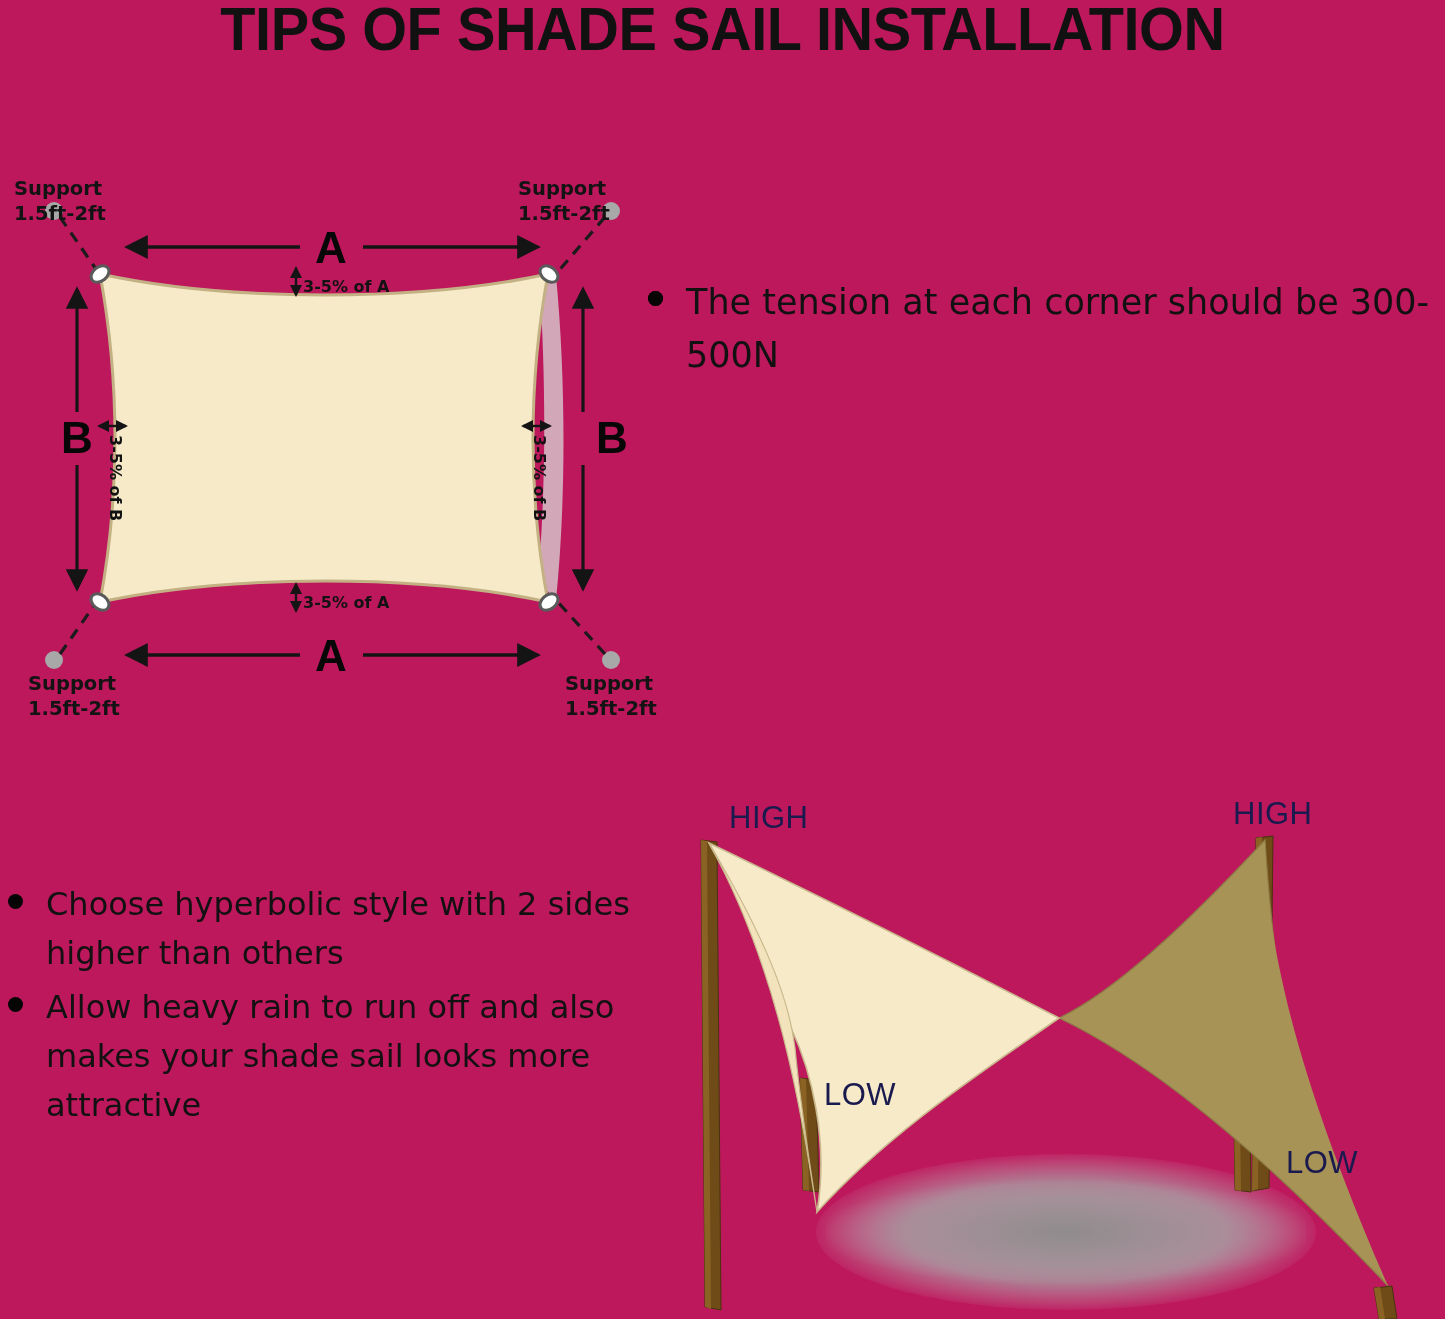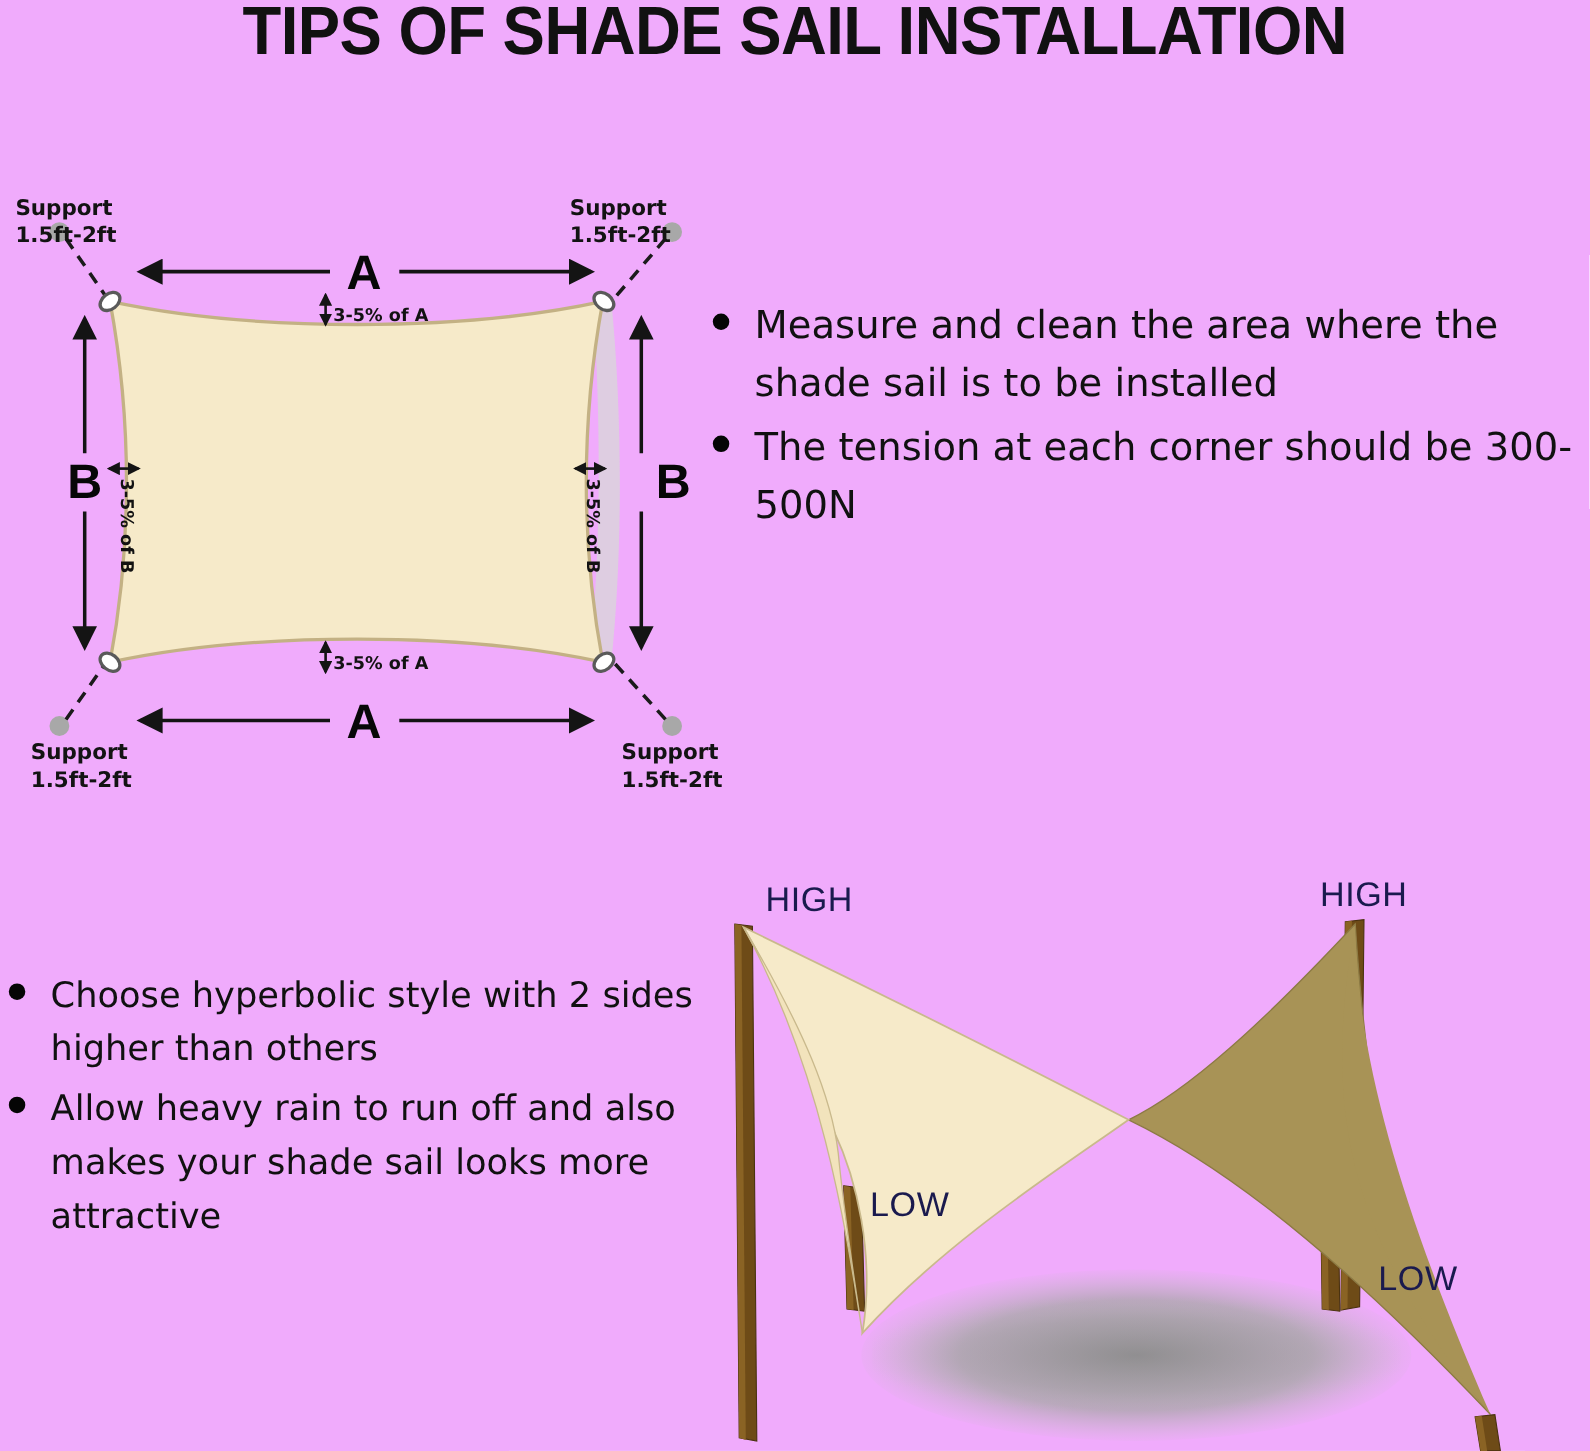--- a/index.html
+++ b/index.html
@@ -1,42 +1,42 @@
 <!DOCTYPE html>
 <html><head>
 <meta charset="utf-8">
 <style>
   html,body{margin:0;padding:0;background:#ffffff;}
   body{
     width:1445px;height:1319px;position:relative;overflow:hidden;
     font-family:"DejaVu Sans","Liberation Sans",sans-serif;
     -webkit-font-smoothing:antialiased;
   }
-  .page{position:absolute;inset:0;background:#f0abfc;}
+  .page{position:absolute;inset:0;background:#be185d;}
 
   
   .title{
     position:absolute;left:0;top:-4px;width:1445px;
     text-align:center;
     font-family:"Liberation Sans","DejaVu Sans",sans-serif;
     font-weight:bold;
     font-size:62px;
     letter-spacing:-0.5px;
     color:#111111;
     transform:scaleX(0.93);
     transform-origin:50% 0;
     white-space:nowrap;
     line-height:1.05;
   }
 
   
   .sec-rect-diagram{position:absolute;left:0px;top:150px;width:640px;height:580px;}
   .sec-top-bullets{position:absolute;left:640px;top:270px;width:805px;height:390px;}
   .sec-bottom-bullets{position:absolute;left:0px;top:880px;width:630px;height:330px;}
-  .sec-hyper{position:absolute;left:628px;top:780px;width:785px;height:539px;}
+  .sec-hyper{position:absolute;left:661px;top:780px;width:785px;height:539px;}
 
   svg{display:block;overflow:visible;}
 
   
   ul.bullets{list-style:none;margin:0;padding:0;}
   ul.bullets li{
     position:relative;
     padding-left:46px;
     margin:0 0 6px 0;
     font-family:"DejaVu Sans","Liberation Sans",sans-serif;
@@ -160,21 +160,20 @@
         <text class="t-support" x="565" y="540">Support</text>
         <text class="t-support" x="565" y="565">1.5ft-2ft</text>
       </g>
     </svg>
   </div>
 
   <div class="sec-top-bullets">
     <ul class="bullets">
       <li>
         <span class="dot"></span>
-        <span>Measure and clean the area where the shade sail is to be installed</span>
       </li>
       <li>
         <span class="dot"></span>
         <span>The tension at each corner should be 300-500N</span>
       </li>
     </ul>
   </div>
 
   <div class="sec-bottom-bullets">
     <ul class="bullets">

